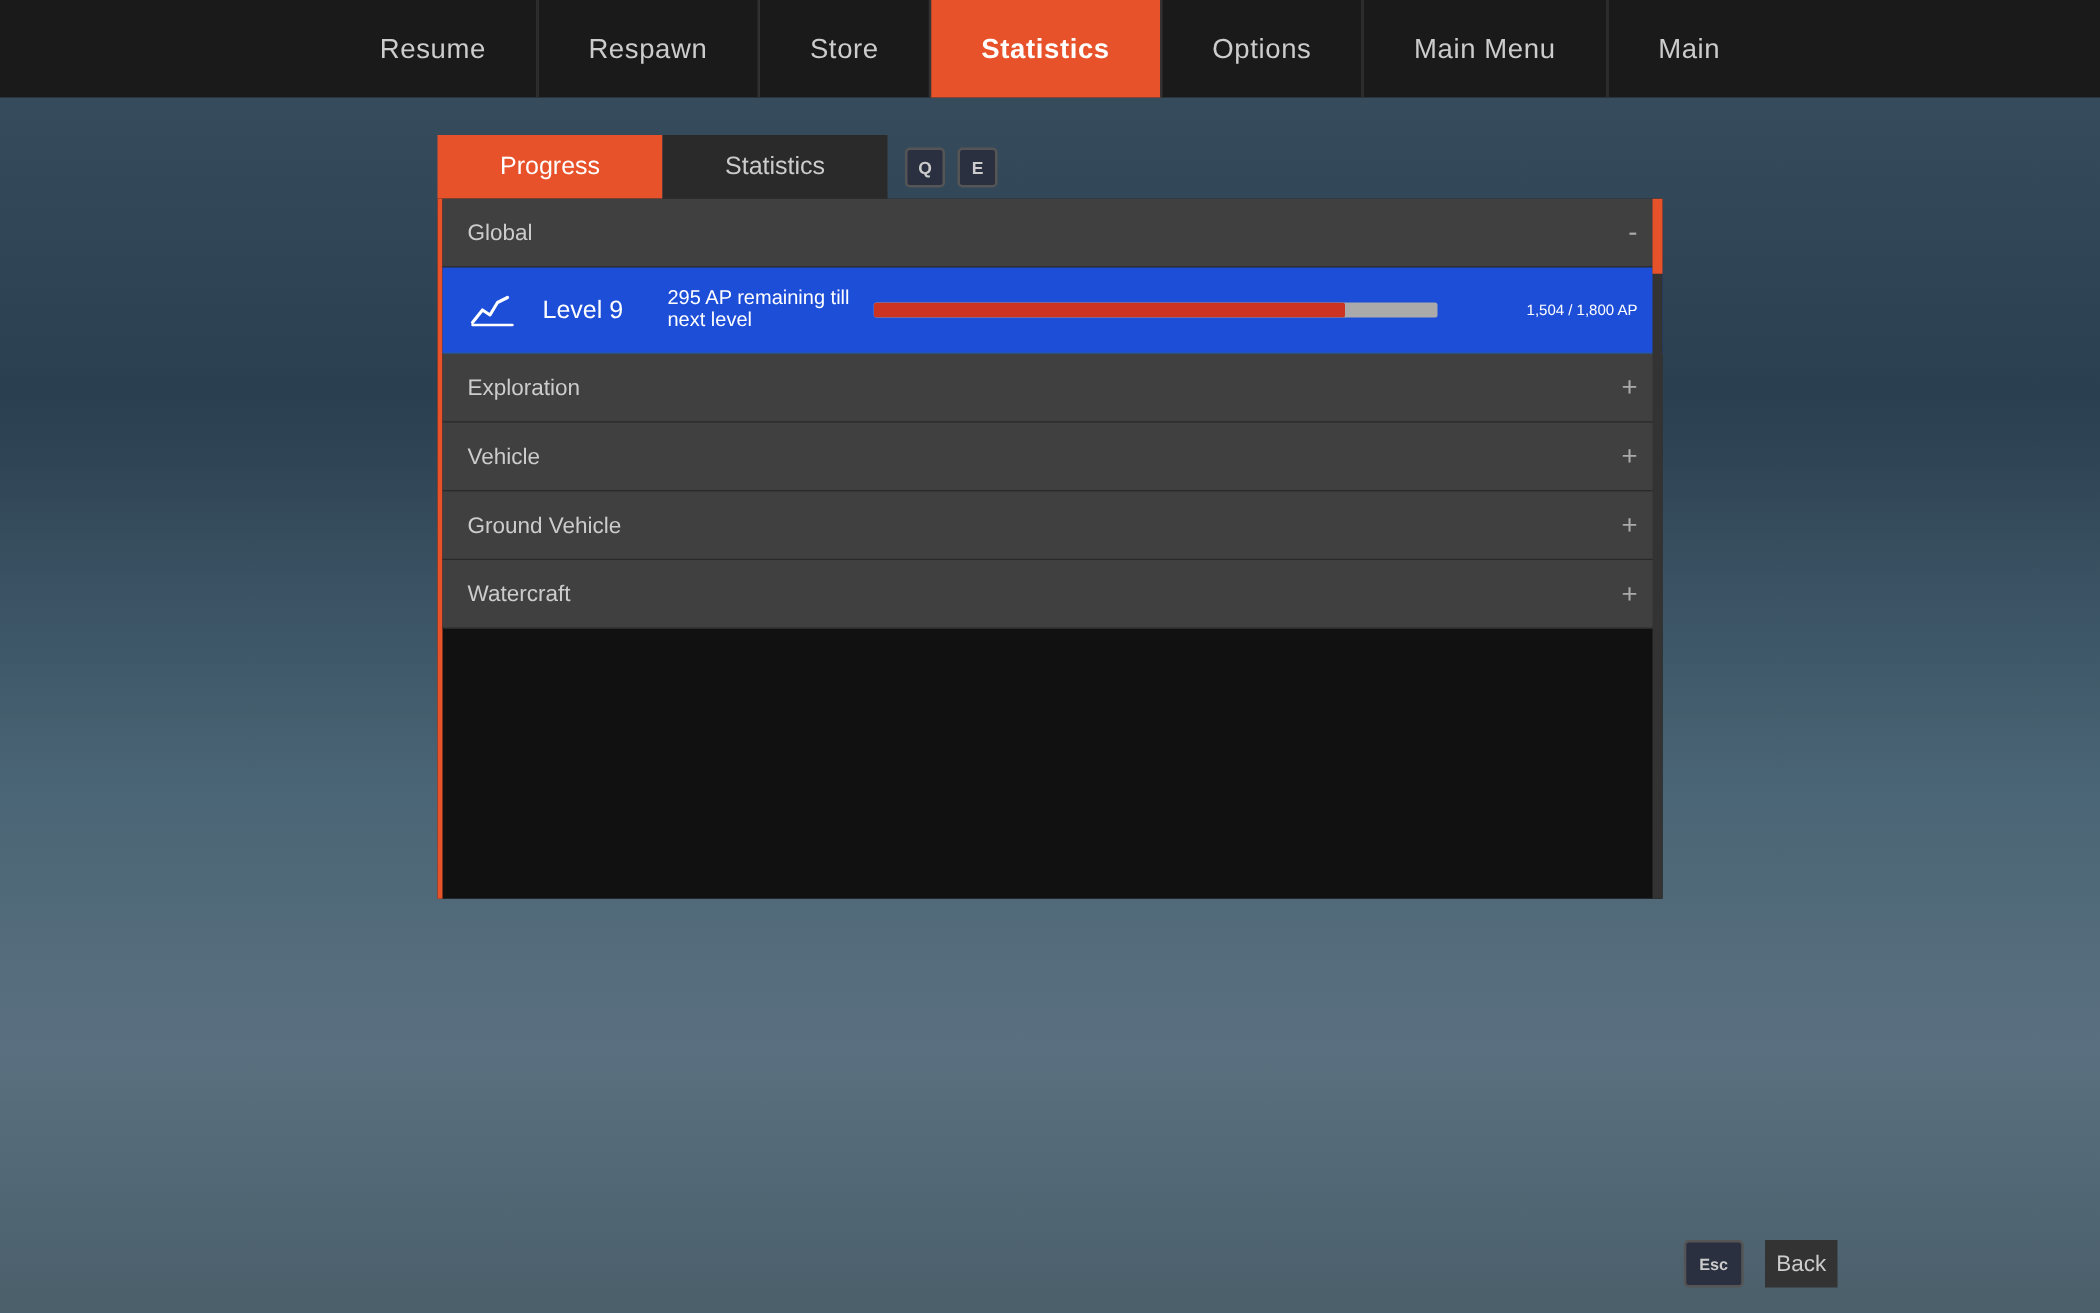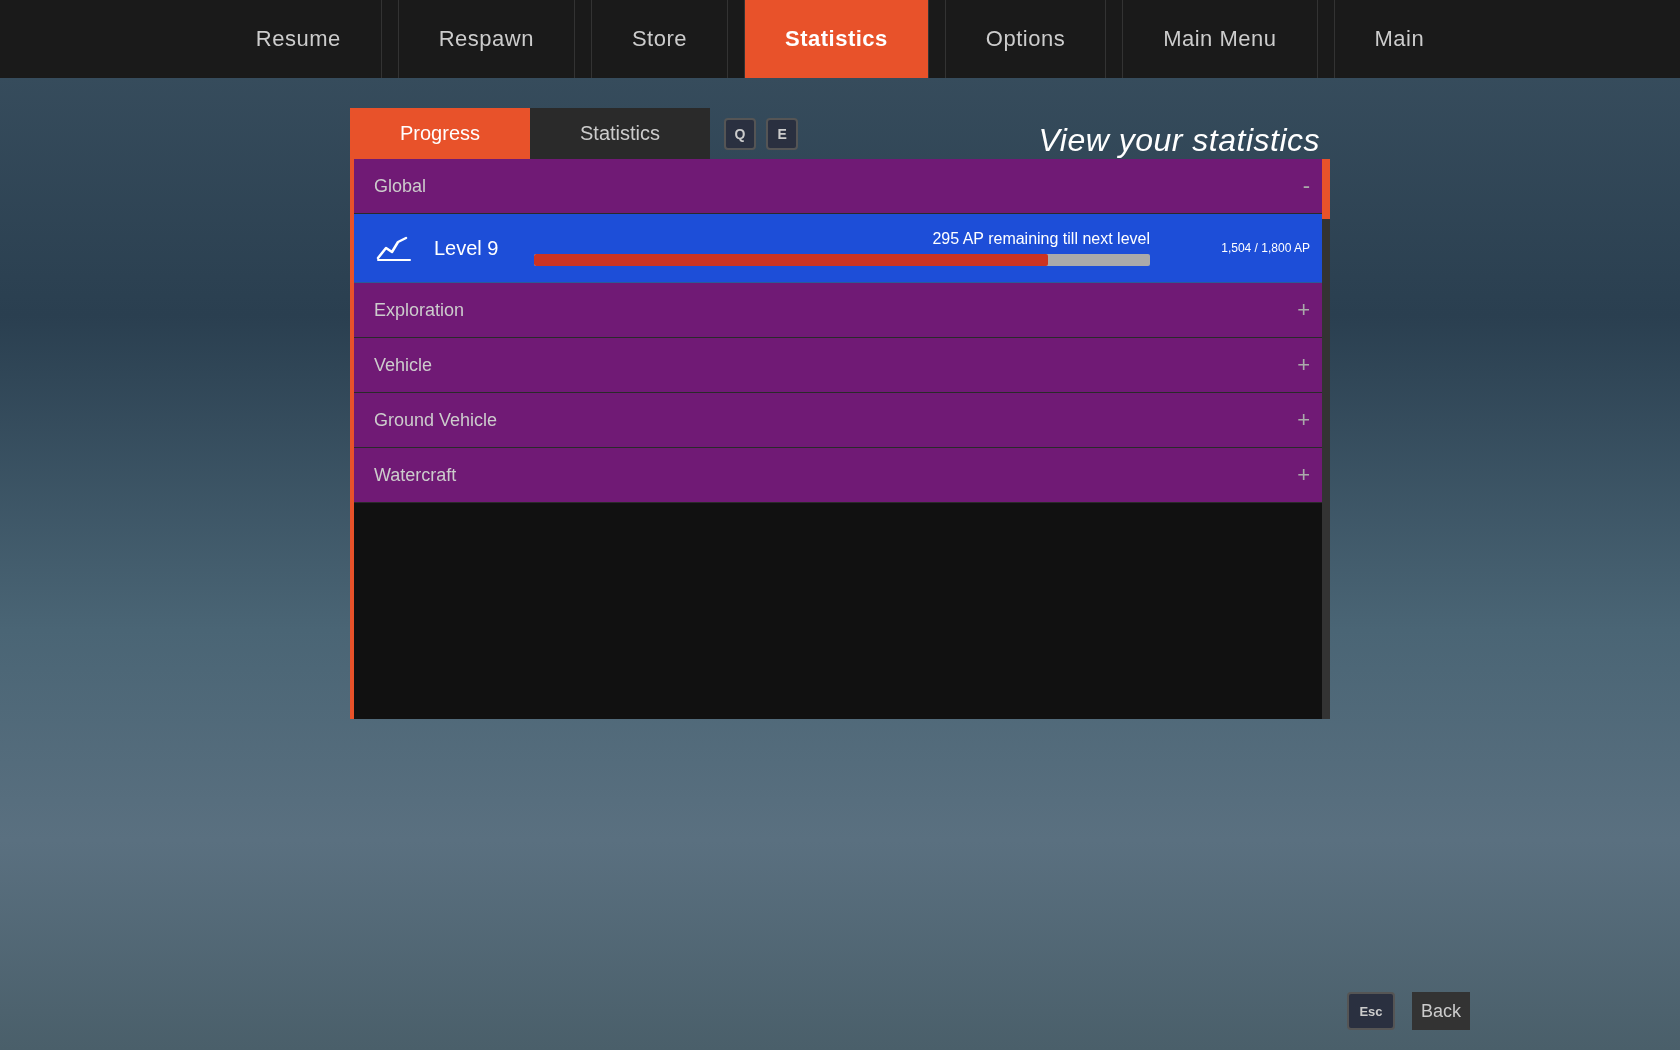--- a/index.html
+++ b/index.html
@@ -31,21 +31,21 @@
       background: #1a1a1a;
       display: flex;
       align-items: center;
       justify-content: center;
       z-index: 10;
     }
 
     .nav-items {
       display: flex;
       align-items: flex-start;
-      gap: 16px;
+      gap: 0;
     }
 
     .nav-item {
       padding: 0 40px;
       height: 78px;
       display: flex;
       align-items: center;
       justify-content: center;
       color: #cccccc;
       font-size: 22px;
@@ -165,21 +165,21 @@
       background: #e8522a;
       z-index: 20;
     }
 
     
     .section-header {
       padding: 14px 20px;
       color: #cccccc;
       font-size: 18px;
       font-weight: 400;
-      background: #701a75;
+      background: #404040;
       display: flex;
       align-items: center;
       justify-content: space-between;
       border-bottom: 1px solid #2a2a2a;
       cursor: pointer;
     }
 
     .section-header .toggle {
       color: #aaaaaa;
       font-size: 22px;
@@ -213,22 +213,22 @@
       color: #ffffff;
       font-size: 20px;
       font-weight: 400;
       white-space: nowrap;
       min-width: 80px;
     }
 
     .level-center {
       flex: 1;
       display: flex;
-      flex-direction: column;
-      align-items: flex-end;
+      flex-direction: row;
+      align-items: center;
       gap: 6px;
     }
 
     .ap-text {
       color: #ffffff;
       font-size: 16px;
       font-weight: 400;
     }
 
     .progress-bar-bg {
@@ -324,21 +324,20 @@
 
       <div style="display:flex; align-items:center;">
         <div class="tab active">Progress</div>
         <div class="tab">Statistics</div>
         <div class="tab-keys">
           <div class="tab-key">Q</div>
           <div class="tab-key">E</div>
         </div>
       </div>
 
-      <div class="view-title">View your statistics</div>
     </div>
 
     <div class="content-panel">
 
       <div class="scrollbar-thumb"></div>
 
       <div class="section-header">
         <span>Global</span>
         <span class="toggle">-</span>
       </div>

